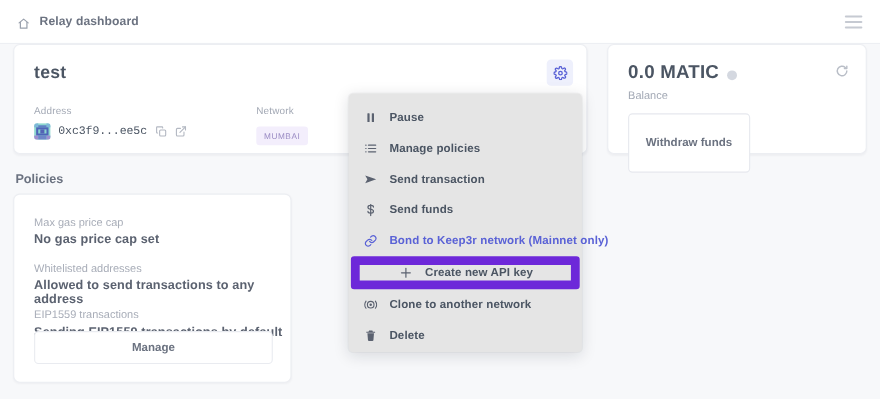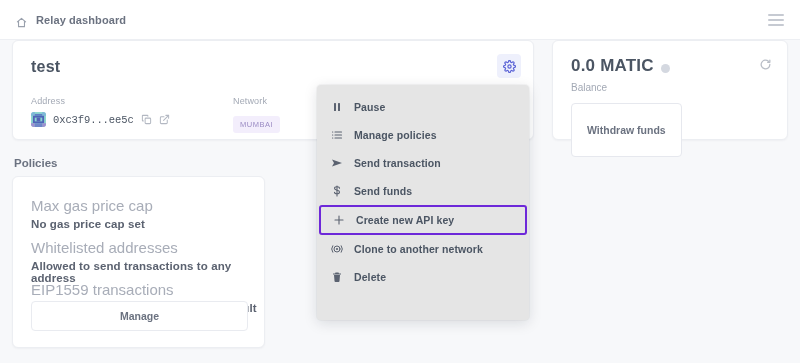--- a/index.html
+++ b/index.html
@@ -93,21 +93,21 @@
     font-size: 10.5px; font-weight: bold; color: #6b7280;
     font-family: "Liberation Sans", sans-serif; cursor: pointer;
   }
 
   
   .policies-title {
     position: absolute; left: 14px; top: 157px;
     font-size: 11.5px; font-weight: bold; color: #6b7280;
   }
   .policy-block { position: absolute; left: 18px; }
-  .policy-label { font-size: 15px; color: #a8adb8; margin-bottom: 4px; }
+  .policy-label { font-size: 10px; color: #a8adb8; margin-bottom: 4px; }
   .policy-value { font-size: 11.5px; font-weight: bold; color: #5b6270; letter-spacing: .1px; }
   .manage-btn {
     position: absolute; left: 18px; bottom: 16px; width: 217px;
     padding: 8px 0; background: #fff;
     border: 1px solid #e9ebf0; border-radius: 4px;
     font-size: 10.5px; font-weight: bold; color: #6b7280;
     font-family: "Liberation Sans", sans-serif; cursor: pointer;
   }
 
   
@@ -124,22 +124,22 @@
     white-space: nowrap; letter-spacing: .1px;
   }
   .menu-item .mi-ic {
     width: 13px; min-width: 13px; height: 13px; display: flex;
     align-items: center; justify-content: center; color: #5b6270;
   }
   .menu-item .mi-ic svg { width: 12px; height: 12px; display: block; }
   .menu-item.accent { color: #5a62d6; }
   .menu-item.accent .mi-ic { color: #5a62d6; }
   .menu-item.highlight {
-    border: 2px solid #6d28d9; border-radius: 3px;
-    margin: 0 2px; padding-left: 11px; height: 30px;
+    border: 8px solid #6d28d9; border-radius: 3px;
+    margin: 0 2px; padding-left: 11px; height: 30px; justify-content: center;
   }
 </style>
 </head>
 <body>
 
 <div class="page">
 
   <div class="topbar">
     <div class="crumb">
       <span class="home-ic">
@@ -283,20 +283,29 @@
     <div class="menu-item">
       <span class="mi-ic">
         <svg viewBox="0 0 24 24" fill="none" stroke="currentColor" stroke-width="2.2" stroke-linecap="round" stroke-linejoin="round">
           <path d="M12 2v20"></path>
             <path d="M17 6.5c0-2-2.2-3-5-3s-5 1-5 3.2S9 10 12 10.5s5 1.3 5 3.5-2.2 3.5-5 3.5-5-1.2-5-3"></path>
         </svg>
       </span>
       <span>Send funds</span>
     </div>
 
+    <div class="menu-item accent">
+      <span class="mi-ic">
+        <svg viewBox="0 0 24 24" fill="none" stroke="currentColor" stroke-width="2.2" stroke-linecap="round" stroke-linejoin="round">
+          <path d="M10 13a5 5 0 0 0 7.5.5l3-3a5 5 0 0 0-7-7l-1.7 1.7"></path>
+          <path d="M14 11a5 5 0 0 0-7.5-.5l-3 3a5 5 0 0 0 7 7l1.7-1.7"></path>
+        </svg>
+      </span>
+      <span>Bond to Keep3r network (Mainnet only)</span>
+    </div>
 
     <div class="menu-item highlight">
       <span class="mi-ic">
         <svg viewBox="0 0 24 24" fill="none" stroke="currentColor" stroke-width="2.2" stroke-linecap="round">
           <path d="M12 4v16"></path>
             <path d="M4 12h16"></path>
         </svg>
       </span>
       <span>Create new API key</span>
     </div>

